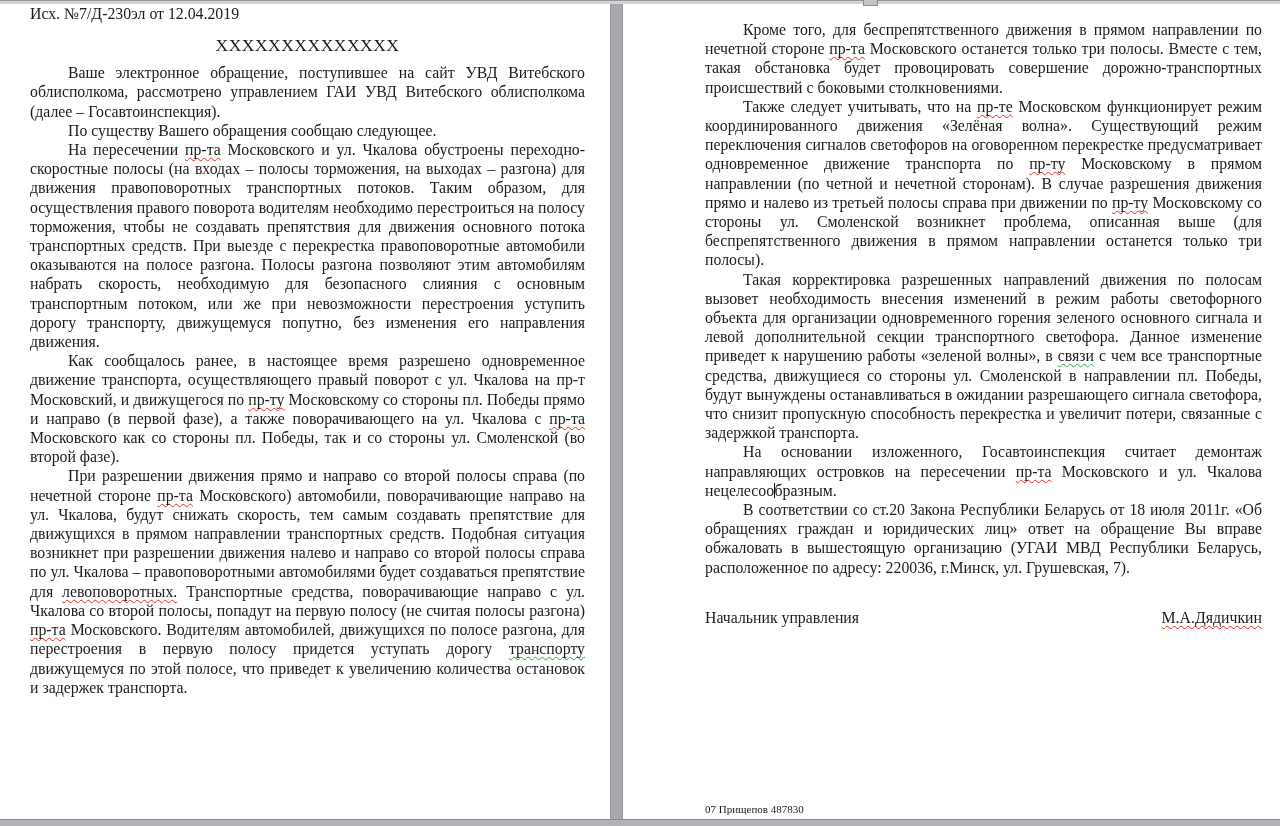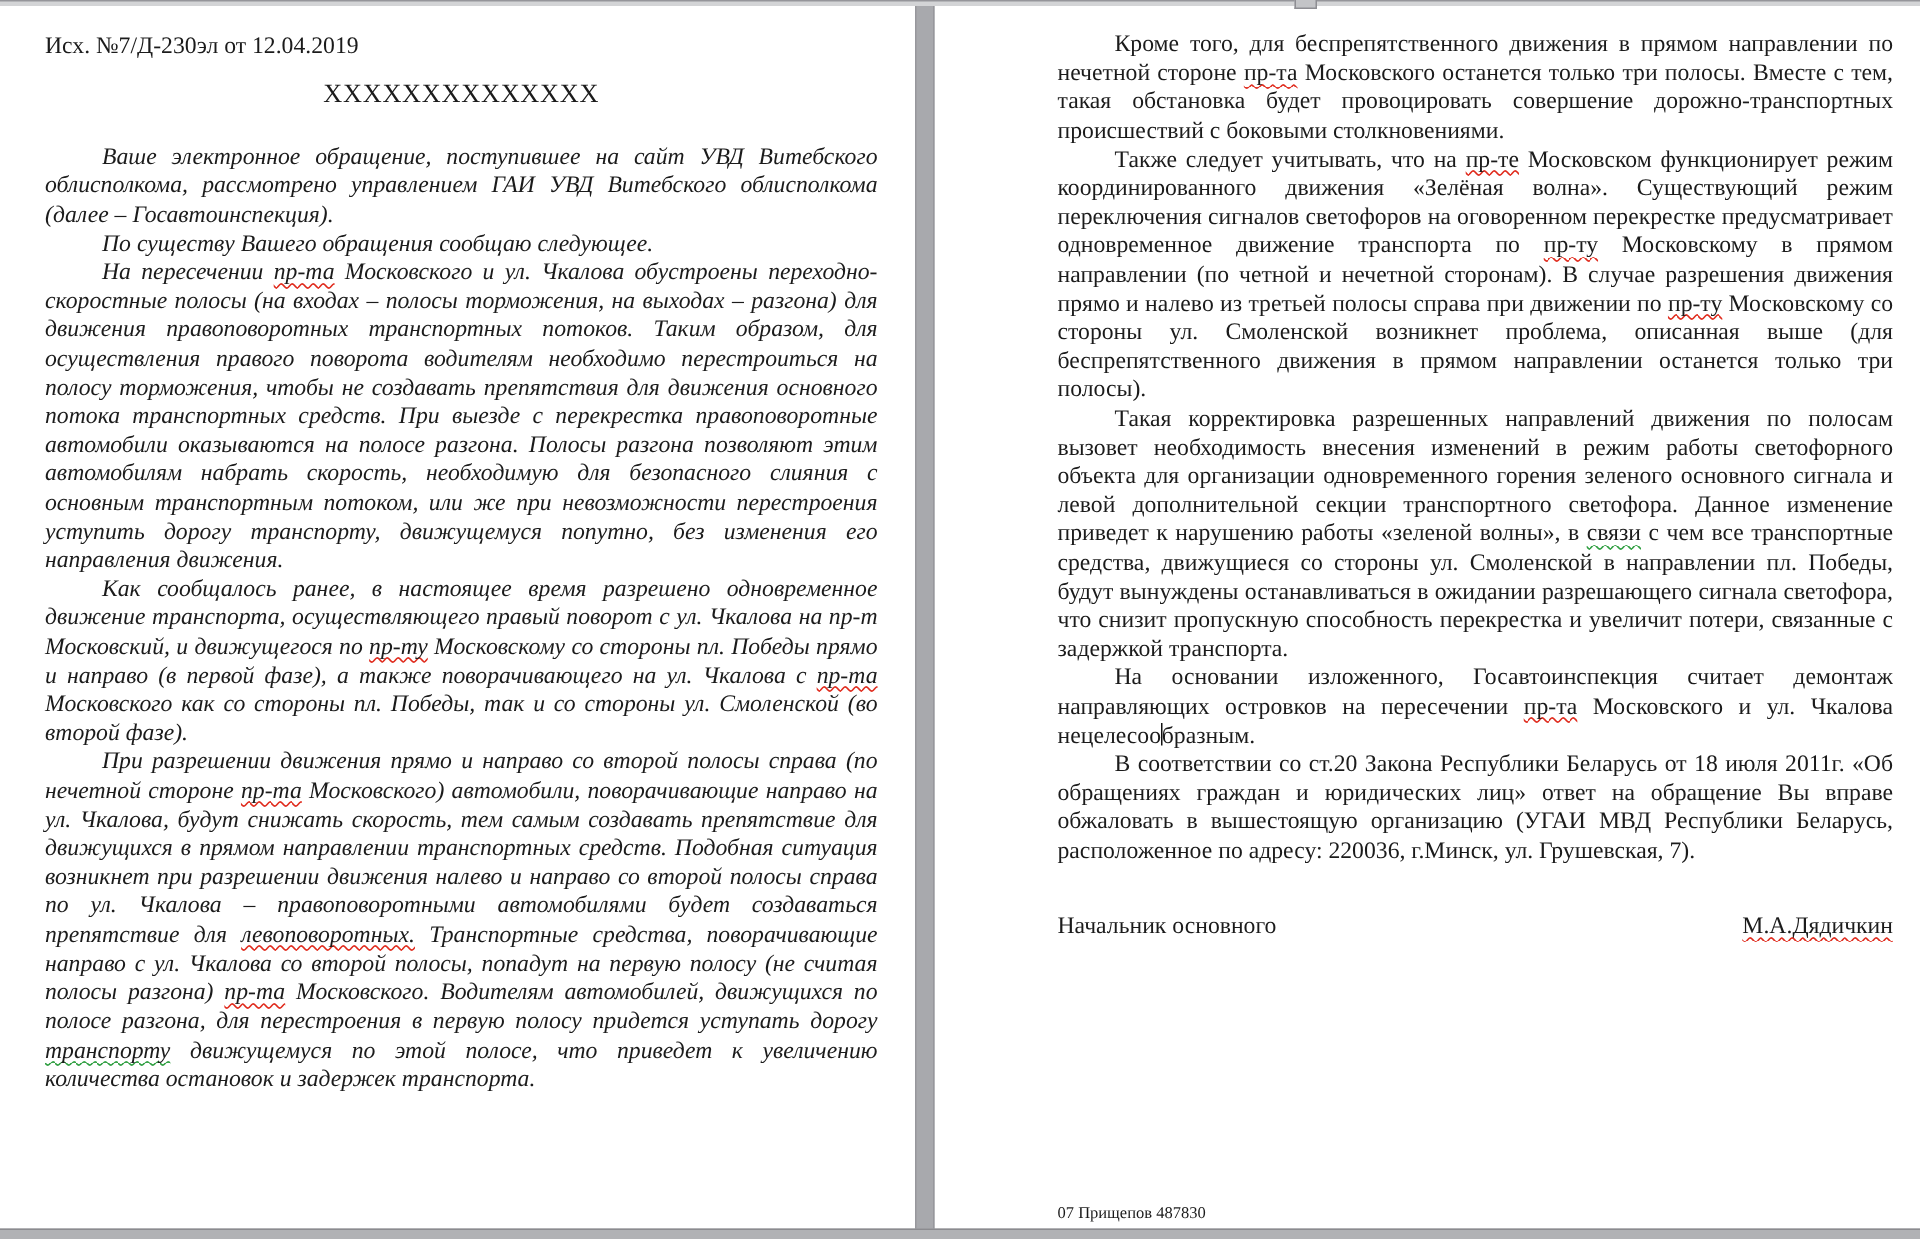--- a/index.html
+++ b/index.html
@@ -8,26 +8,26 @@
   
   .top-strip{position:absolute;left:0;top:0;width:1280px;height:4px;background:#d3d4d6;border-top:1px solid #95959a;box-sizing:border-box;z-index:6;}
   .bottom-strip{position:absolute;left:0;bottom:0;width:1280px;height:7px;background:#b1b2b5;border-top:1px solid #8b8b8f;box-sizing:border-box;z-index:6;}
   .page-divider{position:absolute;left:610px;top:0;width:13px;height:826px;background:#a8a9ad;border-left:1px solid #97979c;border-right:1px solid #97979c;box-sizing:border-box;z-index:5;}
   .top-widget{position:absolute;left:863px;top:0;width:15px;height:6px;background:#c3c4c7;border:1px solid #8e8e93;border-top:none;box-sizing:border-box;z-index:7;}
   
   .page{position:absolute;top:4px;height:815px;background:#ffffff;}
   .page.p1{left:0;width:610px;}
   .page.p2{left:623px;width:607px;}
   .col{position:absolute;top:0;font-size:15.8px;line-height:19.2px;text-align:justify;}
-  .p1 .col{left:30px;width:555px;padding-top:17px;}
+  .p1 .col{left:30px;width:555px;}
   .p2 .col{left:82px;width:557px;padding-top:16px;}
   .ref-line{text-align:left;}
   .doc-title{text-align:center;font-size:17.5px;line-height:22px;margin-top:11px;letter-spacing:.5px;}
   .paras p{margin:0;text-indent:38px;}
-  .p1 .paras{margin-top:22px;font-style:italic;}
+  .p1 .paras{margin-top:7px;}
   
   .sp{text-decoration:underline;text-decoration-style:wavy;text-decoration-color:#e02b1d;text-decoration-thickness:1px;text-underline-offset:2px;text-decoration-skip-ink:none;}
   .gr{text-decoration:underline;text-decoration-style:wavy;text-decoration-color:#2e9e40;text-decoration-thickness:1px;text-underline-offset:2px;text-decoration-skip-ink:none;}
   .caret{display:inline-block;width:1.5px;height:15px;background:#111;vertical-align:-2px;margin:0 -0.5px;}
   .sign-row{display:flex;justify-content:space-between;margin-top:31px;}
   .sign-row .pos{text-indent:0;}
   .footer-note{position:absolute;left:82px;top:799px;font-size:11px;line-height:13px;}
 </style>
 </head>
 <body>
@@ -55,21 +55,21 @@
   <div class="page p2">
     <div class="col">
       <div class="paras" id="p2-paras">
           <p><span>Кроме того, для беспрепятственного движения в прямом направлении по нечетной стороне </span><span class="sp">пр-та</span><span> Московского останется только три полосы. Вместе с тем, такая обстановка будет провоцировать совершение дорожно-транспортных происшествий с боковыми столкновениями.</span></p>
           <p><span>Также следует учитывать, что на </span><span class="sp">пр-те</span><span> Московском функционирует режим координированного движения «Зелёная волна». Существующий режим переключения сигналов светофоров на оговоренном перекрестке предусматривает одновременное движение транспорта по </span><span class="sp">пр-ту</span><span> Московскому в прямом направлении (по четной и нечетной сторонам). В случае разрешения движения прямо и налево из третьей полосы справа при движении по </span><span class="sp">пр-ту</span><span> Московскому со стороны ул. Смоленской возникнет проблема, описанная выше (для беспрепятственного движения в прямом направлении останется только три полосы).</span></p>
           <p><span>Такая корректировка разрешенных направлений движения по полосам вызовет необходимость внесения изменений в режим работы светофорного объекта для организации одновременного горения зеленого основного сигнала и левой дополнительной секции транспортного светофора. Данное изменение приведет к нарушению работы «зеленой волны», в </span><span class="gr">связи</span><span> с чем все транспортные средства, движущиеся со стороны ул. Смоленской в направлении пл. Победы, будут вынуждены останавливаться в ожидании разрешающего сигнала светофора, что снизит пропускную способность перекрестка и увеличит потери, связанные с задержкой транспорта.</span></p>
           <p><span>На основании изложенного, Госавтоинспекция считает демонтаж направляющих островков на пересечении </span><span class="sp">пр-та</span><span> Московского и ул. Чкалова нецелесоо</span><span class="caret"></span><span>бразным.</span></p>
           <p><span>В соответствии со ст.20 Закона Республики Беларусь от 18 июля 2011г. «Об обращениях граждан и юридических лиц» ответ на обращение Вы вправе обжаловать в вышестоящую организацию (УГАИ МВД Республики Беларусь, расположенное по адресу: 220036, г.Минск, ул. Грушевская, 7).</span></p>
         </div>
       <div class="sign-row">
-        <span class="pos">Начальник основного</span>
+        <span class="pos">Начальник управления</span>
         <span class="sp">М.А.Дядичкин</span>
       </div>
     </div>
     <div class="footer-note">07 Прищепов 487830</div>
   </div>
 
   <div class="bottom-strip"></div>
 </div>
 
 </body></html>

